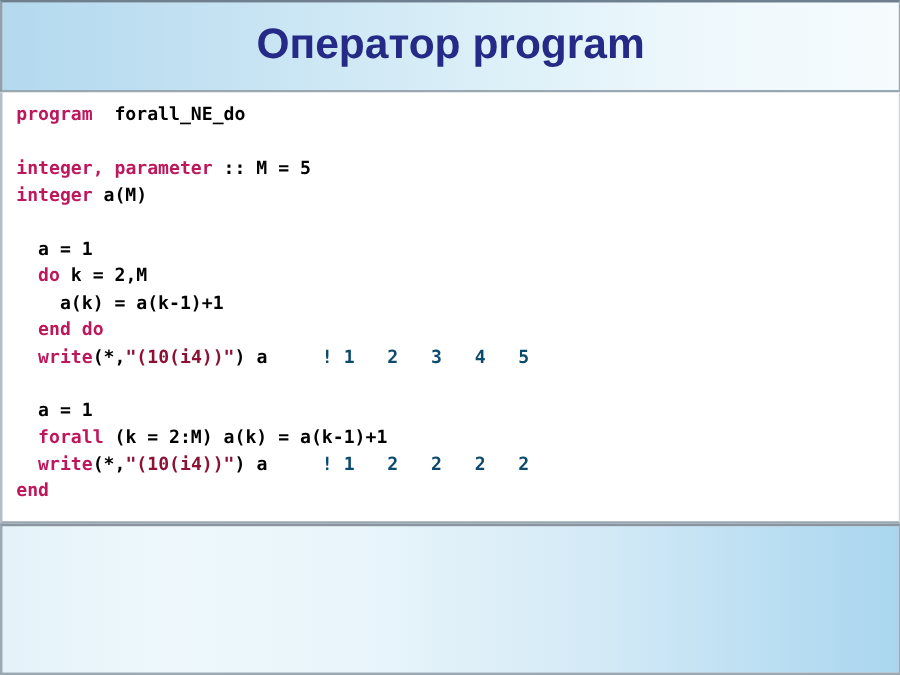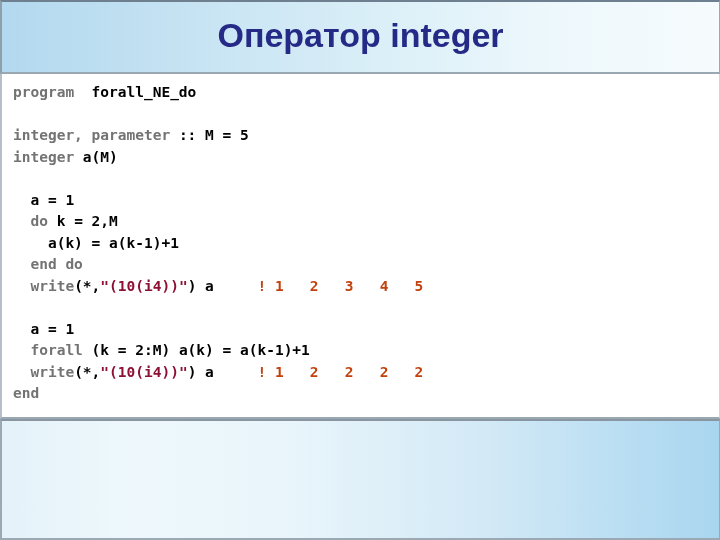--- a/index.html
+++ b/index.html
@@ -67,23 +67,23 @@
     font-size: 14.5px;
     font-weight: bold;
     line-height: 21.5px;
     white-space: pre;
     color: #000000;
   }
   .code-line {
     white-space: pre;
     height: 21.5px;
   }
-  .kw  { color: #737373; }
+  .kw  { color: #be185d; }
   .str { color: #8d1134; }
-  .cmt { color: #c2410c; }
+  .cmt { color: #0c4a6e; }
   .pln { color: #000000; text-align: right; }
 
   
   .bottom-band {
     position: absolute;
     left: 0;
     top: 419px;
     width: 720px;
     height: 121px;
     box-sizing: border-box;
@@ -93,21 +93,21 @@
     border-right: 1px solid #9aa9b4;
     border-bottom: 2px solid #9aa9b4;
   }
 </style>
 </head>
 <body>
 
 <div class="slide">
 
   <div class="header-band">
-    <div class="slide-title">Оператор integer</div>
+    <div class="slide-title">Оператор program</div>
   </div>
 
   <div class="code-panel">
     <div class="code-block"><div class="code-line"><span class="kw">program</span><span class="pln">  forall_NE_do</span></div><div class="code-line"><span class="pln"> </span></div><div class="code-line"><span class="kw">integer,</span><span class="pln"> </span><span class="kw">parameter</span><span class="pln"> :: M = 5</span></div><div class="code-line"><span class="kw">integer</span><span class="pln"> a(M)</span></div><div class="code-line"><span class="pln"> </span></div><div class="code-line"><span class="pln">  a = 1</span></div><div class="code-line"><span class="pln">  </span><span class="kw">do</span><span class="pln"> k = 2,M</span></div><div class="code-line"><span class="pln">    a(k) = a(k-1)+1</span></div><div class="code-line"><span class="pln">  </span><span class="kw">end do</span></div><div class="code-line"><span class="pln">  </span><span class="kw">write</span><span class="pln">(*,</span><span class="str">"(10(i4))"</span><span class="pln">) a     </span><span class="cmt">! 1   2   3   4   5</span></div><div class="code-line"><span class="pln"> </span></div><div class="code-line"><span class="pln">  a = 1</span></div><div class="code-line"><span class="pln">  </span><span class="kw">forall</span><span class="pln"> (k = 2:M) a(k) = a(k-1)+1</span></div><div class="code-line"><span class="pln">  </span><span class="kw">write</span><span class="pln">(*,</span><span class="str">"(10(i4))"</span><span class="pln">) a     </span><span class="cmt">! 1   2   2   2   2</span></div><div class="code-line"><span class="kw">end</span></div></div>
   </div>
 
   <div class="bottom-band"></div>
 
 </div>
 

